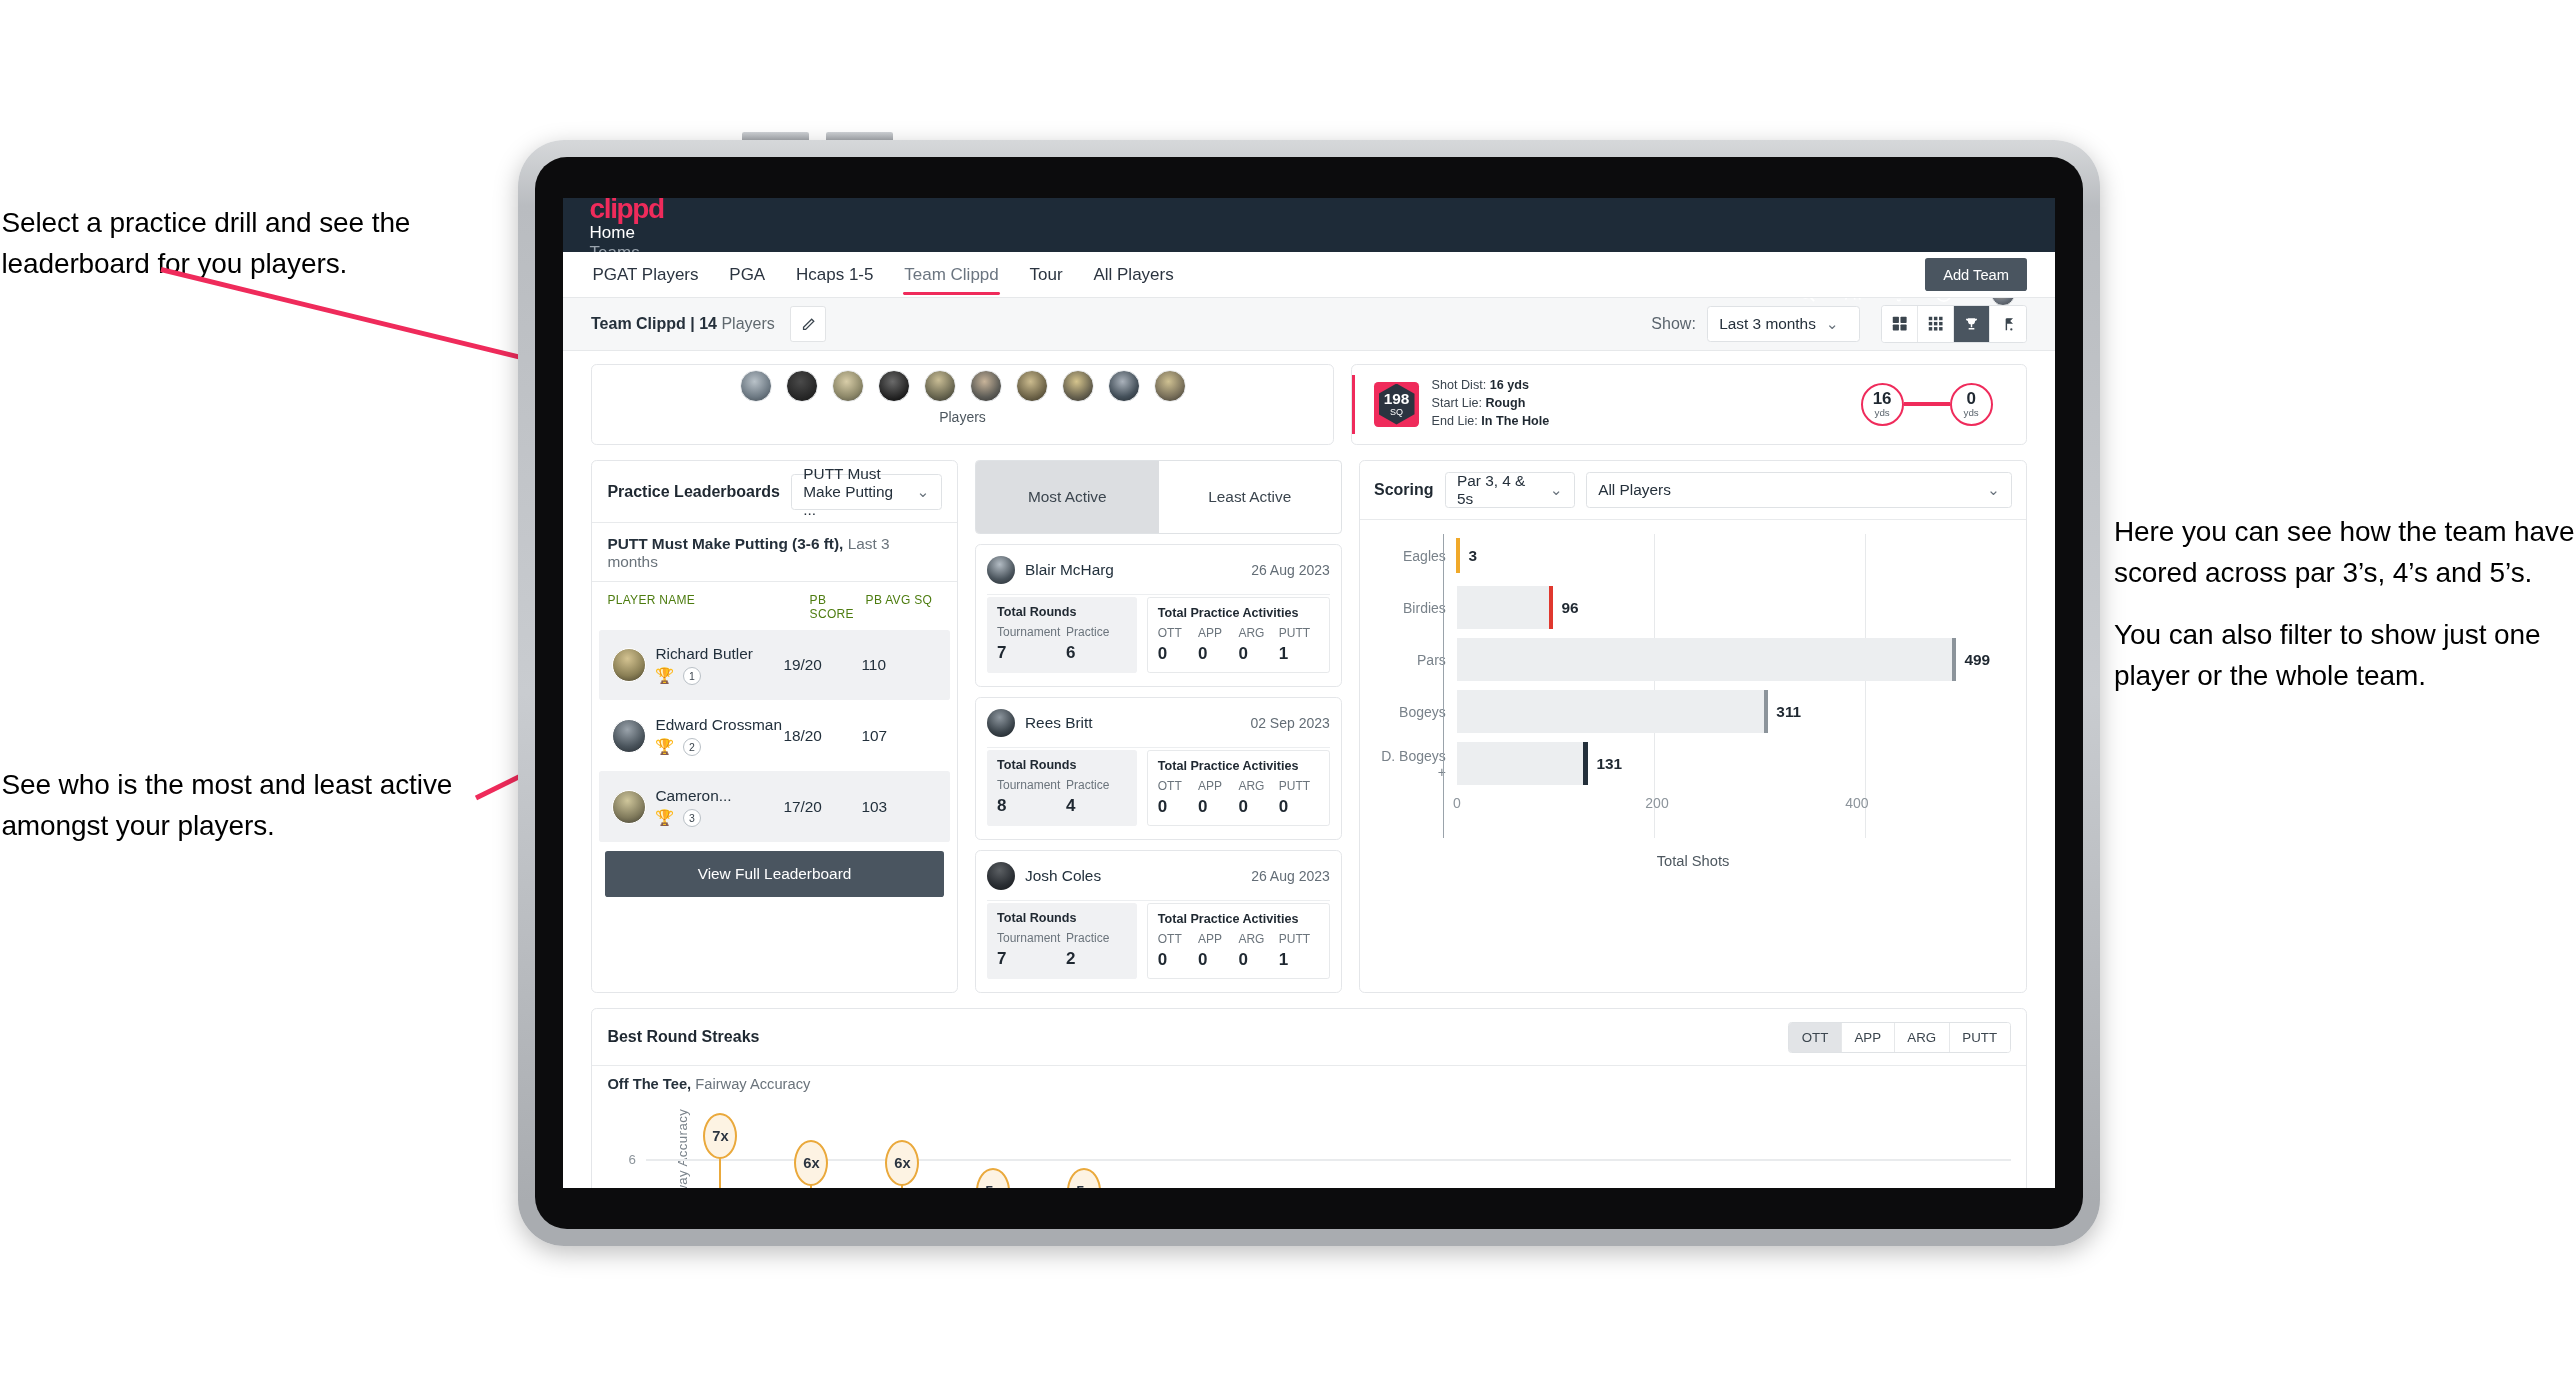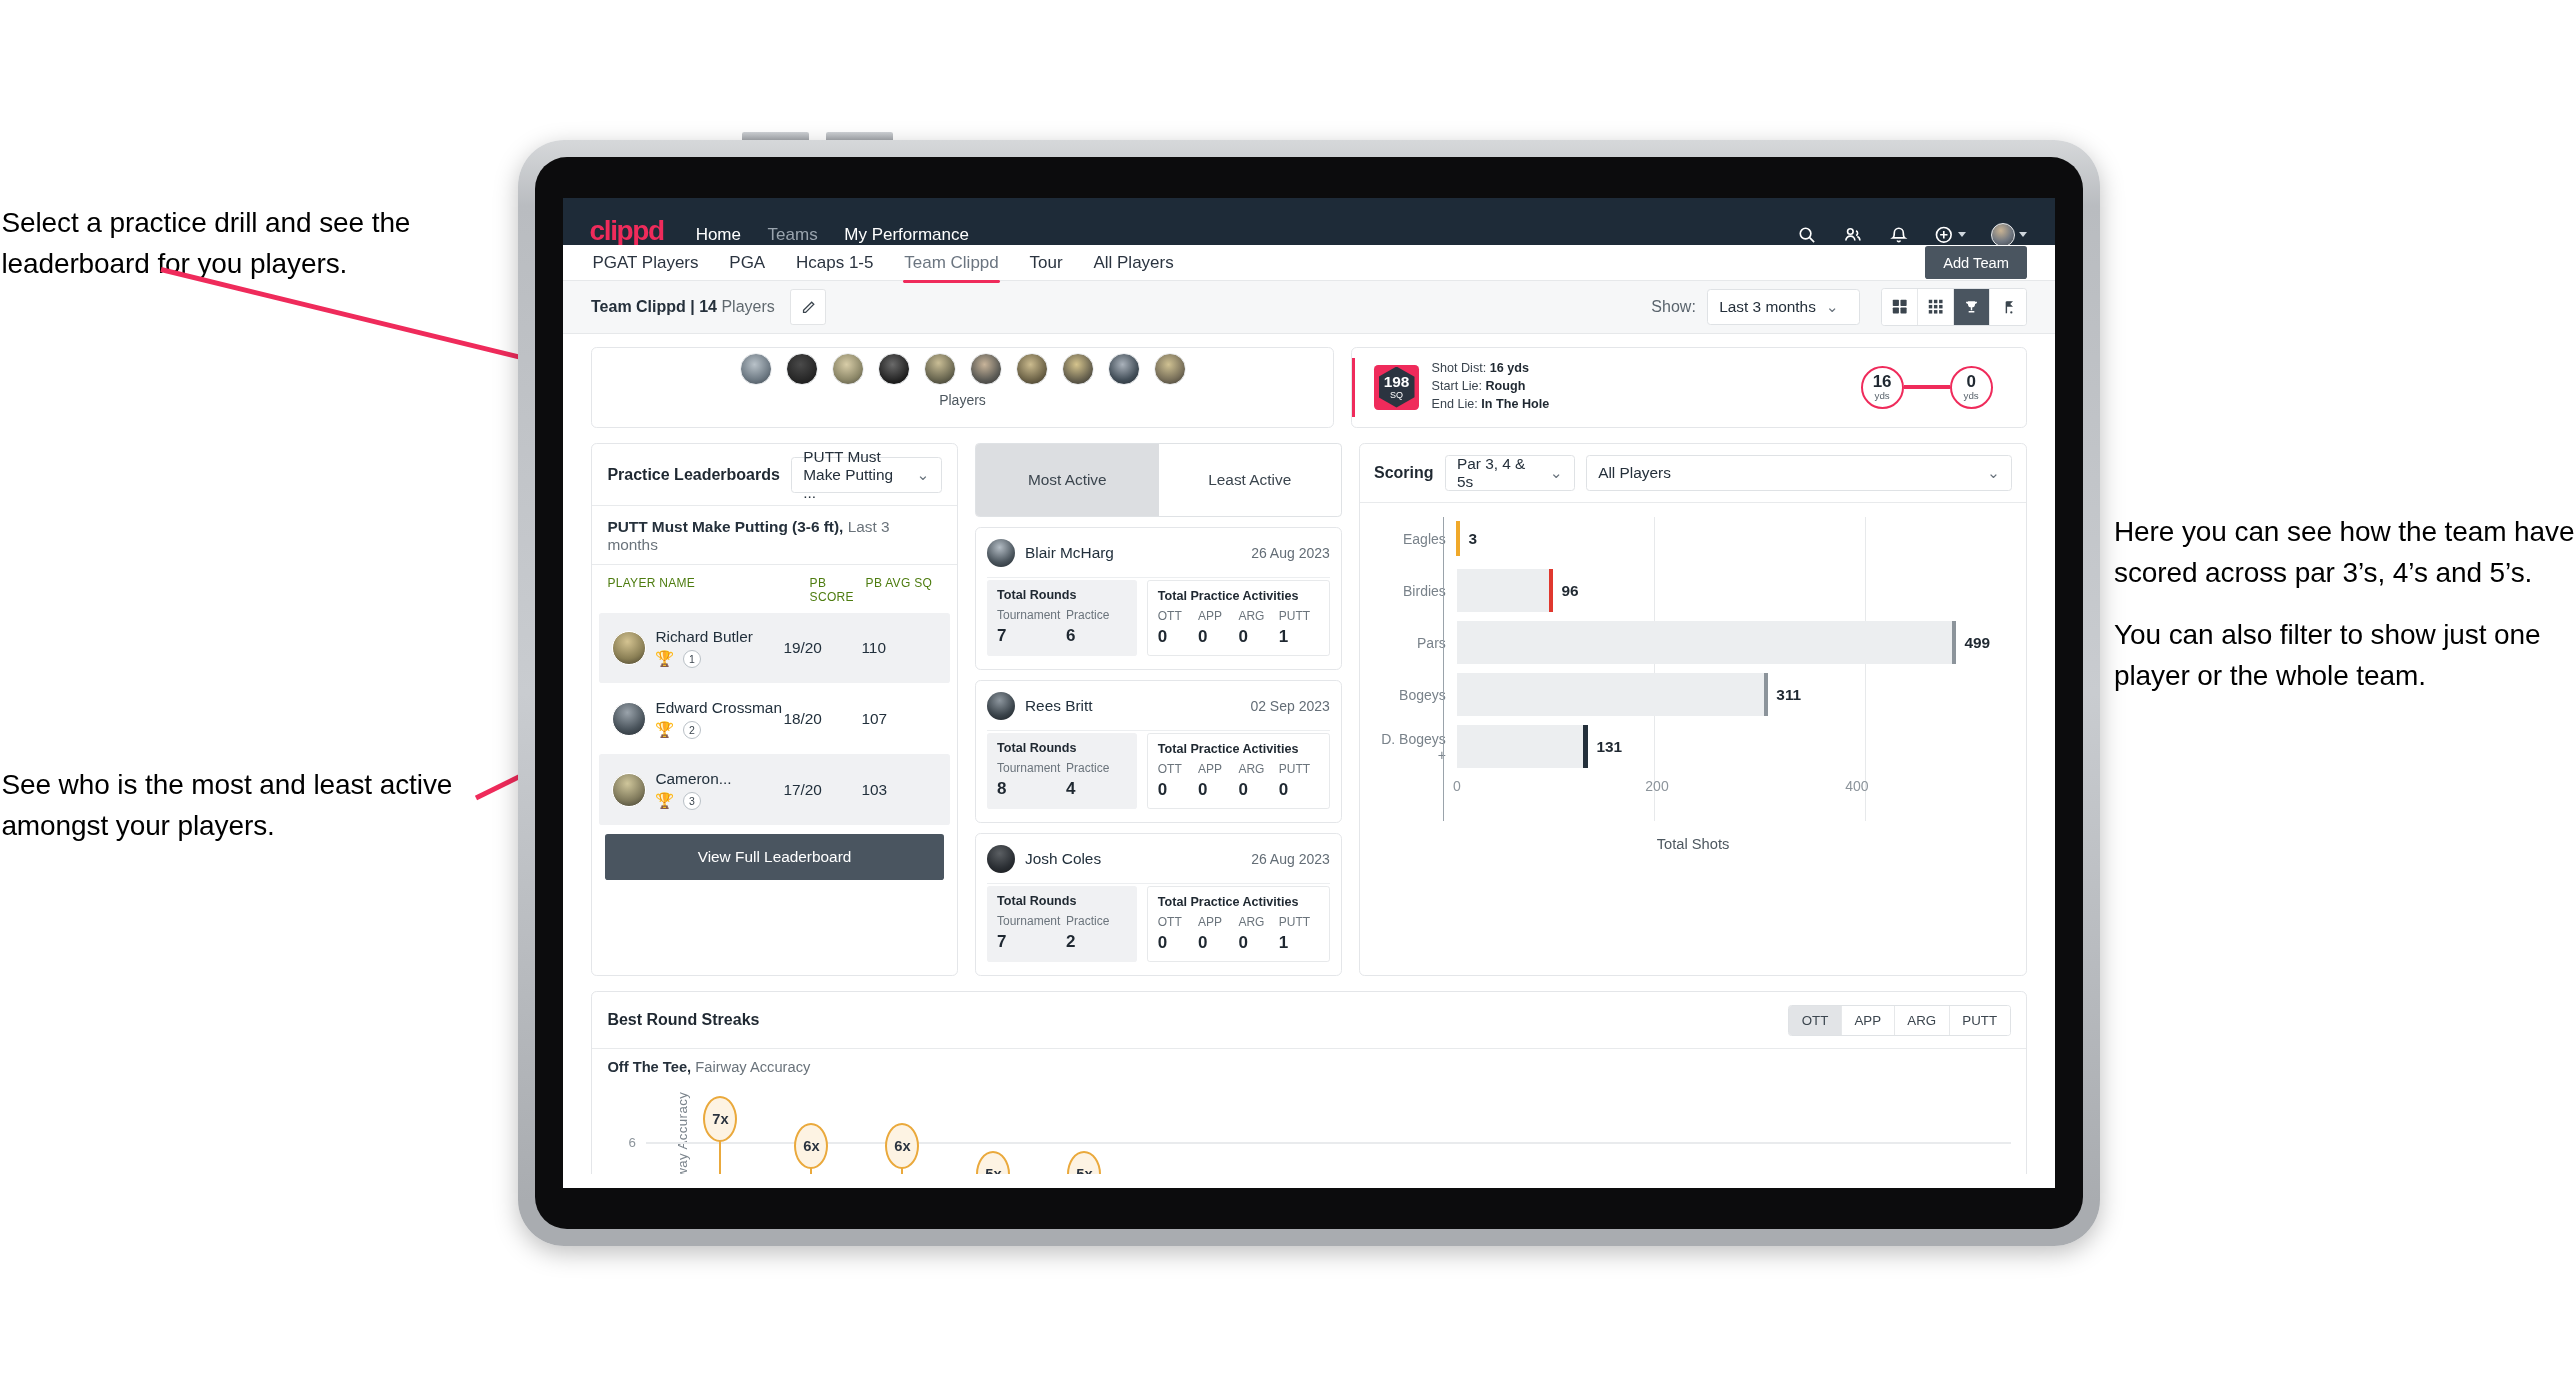--- a/index.html
+++ b/index.html
@@ -55,39 +55,40 @@
     width: 100%; height: 100%;
     background: #ffffff;
     overflow: hidden;
     position: relative;
     font-size: 15.4px;
     color: #25303b;
   }
 
   
   #topnav {
-    height: 47px; background: #1e2b38;
-    display: flex; align-items: flex-end;
+    height: 54px; background: #1e2b38;
+    display: flex; align-items: flex-start;
     padding: 0 28px 0 26.6px;
+    flex-direction: column;
   }
   #logo { color: #ef2b5b; font-size: 28px; font-weight: 700; letter-spacing: -1.4px; line-height:1;
           font-family:"Liberation Sans", sans-serif; margin-right: 32px; margin-top:-2.8px;}
   .nav-link { color: #ffffff; font-size: 17px; margin-right: 26.6px; cursor: pointer; }
   .nav-link.dim { color: #9aa4ae; }
   #nav-right { margin-left: auto; display: flex; align-items: center; gap: 25px; }
   .nav-ico { width: 21px; height: 21px; display:flex; align-items:center; justify-content:center; cursor:pointer; }
   .nav-ico svg { display:block; }
   .caret { width: 0; height: 0; border-left: 4.9px solid transparent; border-right: 4.9px solid transparent;
            border-top: 5.6px solid #cfd6dd; margin-left: 4.2px; }
   .avatar-img { width: 24px; height: 24px; border-radius: 50%;
     background: radial-gradient(circle at 40% 30%, #c9b393 0%, #6f7680 55%, #3b4148 100%);
     border: 1.4px solid #e8eaec; }
 
   
-  #subnav { height: 36px; background:#fff; border-bottom:0.7px solid #e6e8ea;
+  #subnav { height: 46px; background:#fff; border-bottom:0.7px solid #e6e8ea;
             display:flex; align-items:center; padding: 0 28px; position:relative;}
   .subtab { font-size: 17px; color:#2b3440; margin-right: 28px; cursor:pointer; padding: 11.2px 1.4px 9.8px; position:relative;}
   .subtab.active { color: #6b7580; }
   .subtab.active:after { content:""; position:absolute; left:0; right:0; bottom:0; height:2.8px; background:#ef2b5b; border-radius:1.4px;}
   #add-team-btn { margin-left:auto; background:#4a5560; color:#fff; font-size:14.7px;
                   padding: 8.4px 18px; border-radius:2.8px; cursor:pointer; }
 
   
   #teambar { height: 53px; background:#f6f7f8; border-bottom:0.7px solid #e6e8ea;
              display:flex; align-items:center; padding: 0 28px; }

